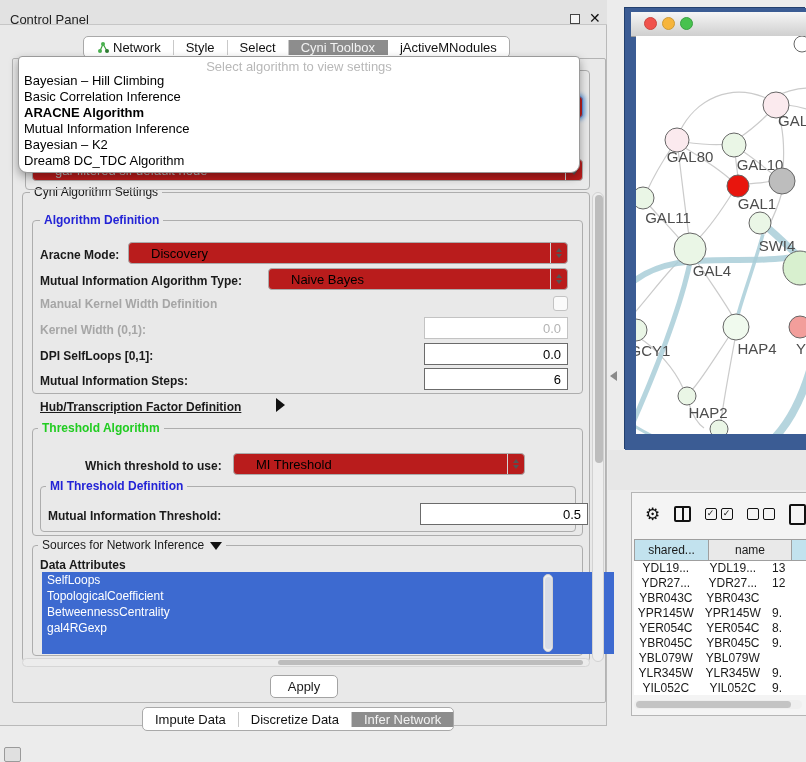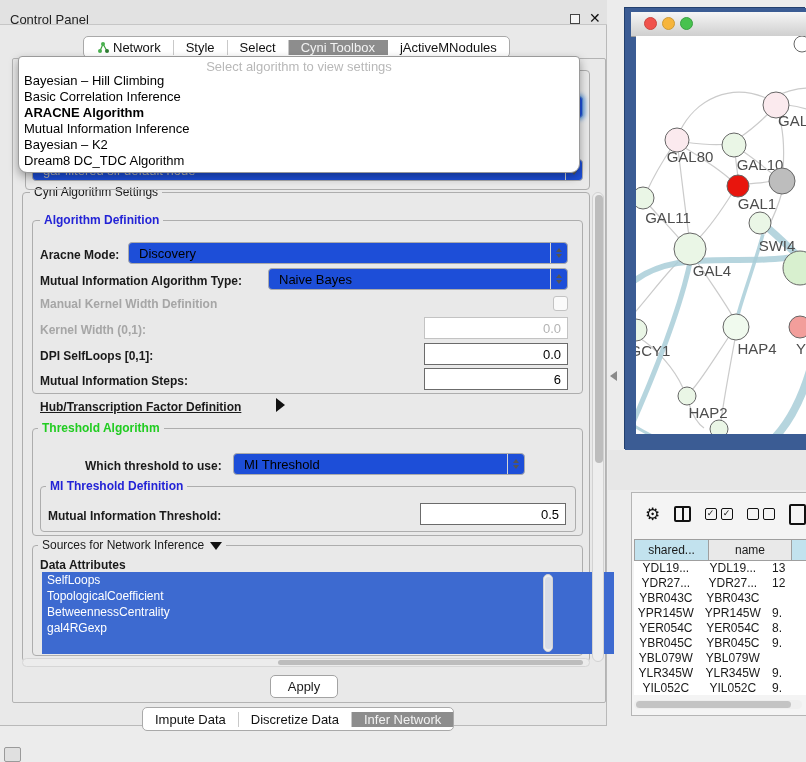--- a/index.html
+++ b/index.html
@@ -35,22 +35,22 @@
 
   
   .gbox{border:1px solid #adadad;border-radius:4px;box-sizing:border-box;}
   .legend{position:absolute;background:#e9e9e9;padding:0 4px;font-size:12px;line-height:12px;}
   .legend.blue{color:#2323d6;font-weight:bold;}
   .legend.green{color:#21cc21;font-weight:bold;}
 
   .lbl{font-size:12px;font-weight:bold;color:#1a1a1a;white-space:nowrap;}
   .lbl.dis{color:#a6a6a6;}
 
-  .combo{background:#1d4ed8;border:1px solid #ababab;border-radius:4px;
-         box-sizing:border-box;display:flex;align-items:center;height:22px;}
+  .combo{background:#b91c1c;border:1px solid #ababab;border-radius:4px;
+         box-sizing:border-box;display:flex;align-items:center;height:22px;padding-left:12px;}
   .combo .cv{flex:1;font-size:13px;padding-left:10px;color:#000;white-space:nowrap;overflow:hidden;}
   .combo .arr{width:16px;height:100%;display:flex;flex-direction:column;align-items:center;
               justify-content:center;gap:2px;border-left:1px solid #d5d5d5;}
   .tri-u{width:0;height:0;border-left:3.5px solid transparent;border-right:3.5px solid transparent;
          border-bottom:4px solid #555;}
   .tri-d{width:0;height:0;border-left:3.5px solid transparent;border-right:3.5px solid transparent;
          border-top:4px solid #555;}
   .field{background:#fff;border:1px solid #6b6b6b;box-sizing:border-box;height:22px;
          font-size:13px;text-align:right;padding:3px 6px 0 0;color:#000;}
   .field.dis{border-color:#c3c3c3;color:#b3b3b3;}
@@ -217,21 +217,21 @@
     <div class="cv">MI Threshold</div>
     <div class="arr">
         <div class="tri-u"></div>
         <div class="tri-d"></div>
       </div>
   </div>
 
   <div class="abs gbox" style="left:40px;top:486px;width:536px;height:46px;"></div>
   <div class="legend blue abs" style="left:46px;top:480px;">MI Threshold Definition</div>
   <div class="abs lbl" style="left:48px;top:509px;">Mutual Information Threshold:</div>
-  <div class="field abs" style="left:420px;top:503px;width:146px;">0.5</div>
+  <div class="field abs" style="left:420px;top:503px;width:168px;">0.5</div>
 
   <div class="abs gbox" style="left:32px;top:545px;width:551px;height:111px;"></div>
   <div class="legend abs" style="left:38px;top:539px;">
     <span>Sources for Network Inference</span>
     <span style="display:inline-block;width:0;height:0;border-left:6px solid transparent;border-right:6px solid transparent;border-top:8px solid #111;vertical-align:middle;margin-left:3px;"></span>
   </div>
   <div class="abs lbl" style="left:40px;top:558px;">Data Attributes</div>
   <div class="abs list" style="left: 42px; top: 572px; width: 572px; height: 82px; background: rgb(61, 106, 208);" id="attr-list">
       <div class="li">SelfLoops</div>
       <div class="li">TopologicalCoefficient</div>

